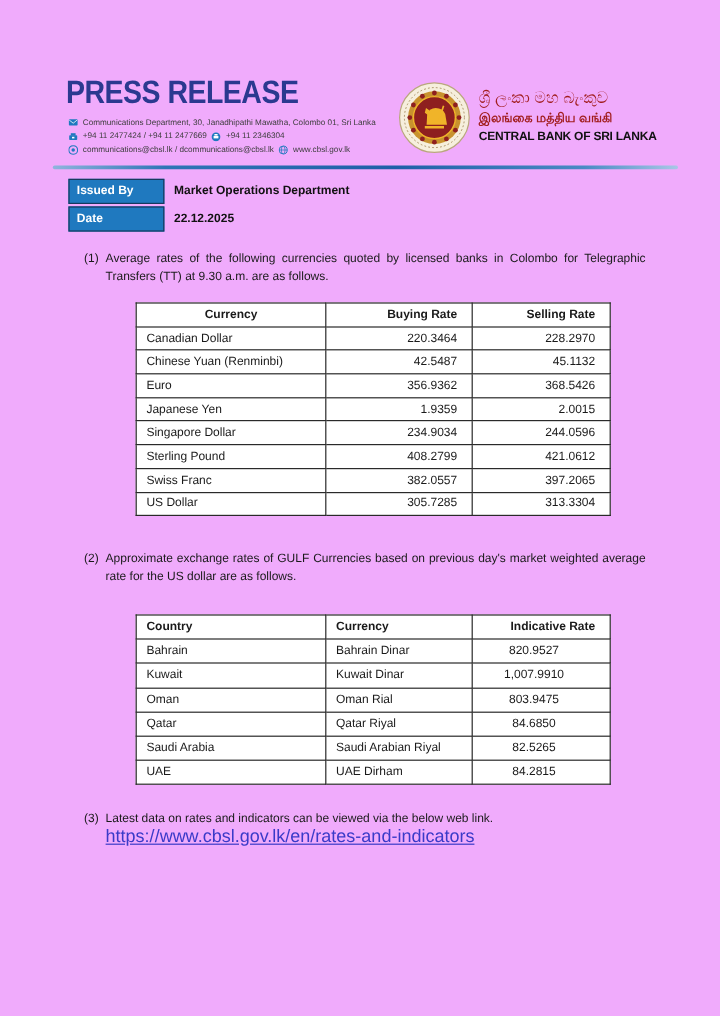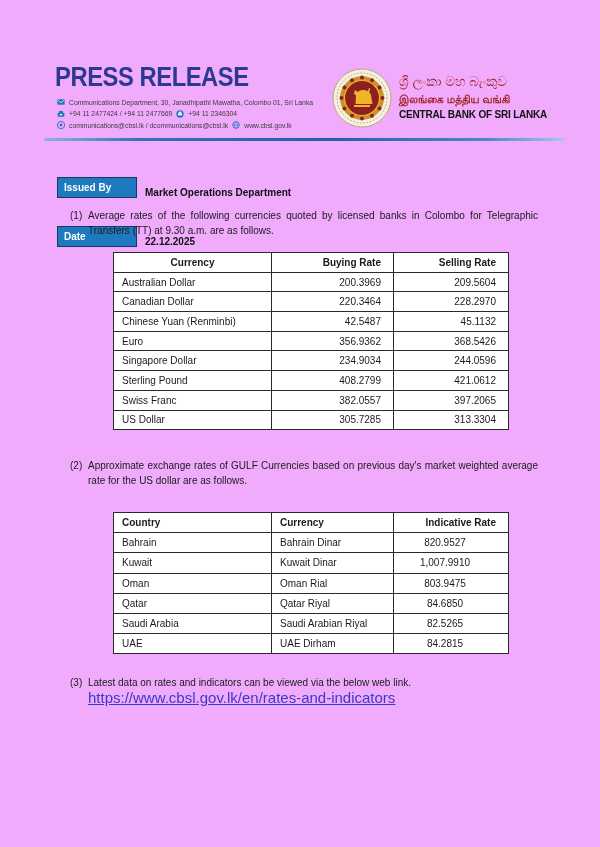--- a/index.html
+++ b/index.html
@@ -35,21 +35,21 @@
   .bank-en { font-size:10px; font-weight:800; color:#111; line-height:15px; letter-spacing:-0.2px; white-space:nowrap; }
 
   .head-rule {
     position:absolute; left:44px; top:138px; width:521px; height:2.5px;
     background:linear-gradient(90deg,#8fb4dd 0%,#2e75b6 18%,#1f5fa8 55%,#4a8ac4 85%,#a9c7e6 100%);
     border-radius:2px;
   }
 
   
   .meta { position:absolute; left:57px; top:149px; }
-  .meta-row { display:flex; align-items:flex-end; margin-bottom:2px;margin-top:28px; }
+  .meta-row { display:flex; align-items:center; margin-bottom:2px; }
   .meta-label {
     width:80px; height:21px; background:#1f79bf; border:1px solid #16395e;
     color:#fff; font-weight:bold; font-size:10px;
     display:flex; align-items:center; padding-left:6px;
   }
   .meta-value {
     margin-left:8px; font-weight:bold; font-size:10px;
     display:flex; align-items:center; color:#111;
   }
 
@@ -206,38 +206,38 @@
         </colgroup>
       <thead>
           <tr>
             <th>Currency</th>
             <th>Buying Rate</th>
             <th>Selling Rate</th>
           </tr>
         </thead>
       <tbody>
           <tr>
-            <td>Australian Dollar</td>
-            <td>200.3969</td>
-            <td>209.5604</td>
-          </tr>
-          <tr>
             <td>Canadian Dollar</td>
             <td>220.3464</td>
             <td>228.2970</td>
           </tr>
           <tr>
             <td>Chinese Yuan (Renminbi)</td>
             <td>42.5487</td>
             <td>45.1132</td>
           </tr>
           <tr>
             <td>Euro</td>
             <td>356.9362</td>
             <td>368.5426</td>
+          </tr>
+          <tr>
+            <td>Japanese Yen</td>
+            <td>1.9359</td>
+            <td>2.0015</td>
           </tr>
           <tr>
             <td>Singapore Dollar</td>
             <td>234.9034</td>
             <td>244.0596</td>
           </tr>
           <tr>
             <td>Sterling Pound</td>
             <td>408.2799</td>
             <td>421.0612</td>

